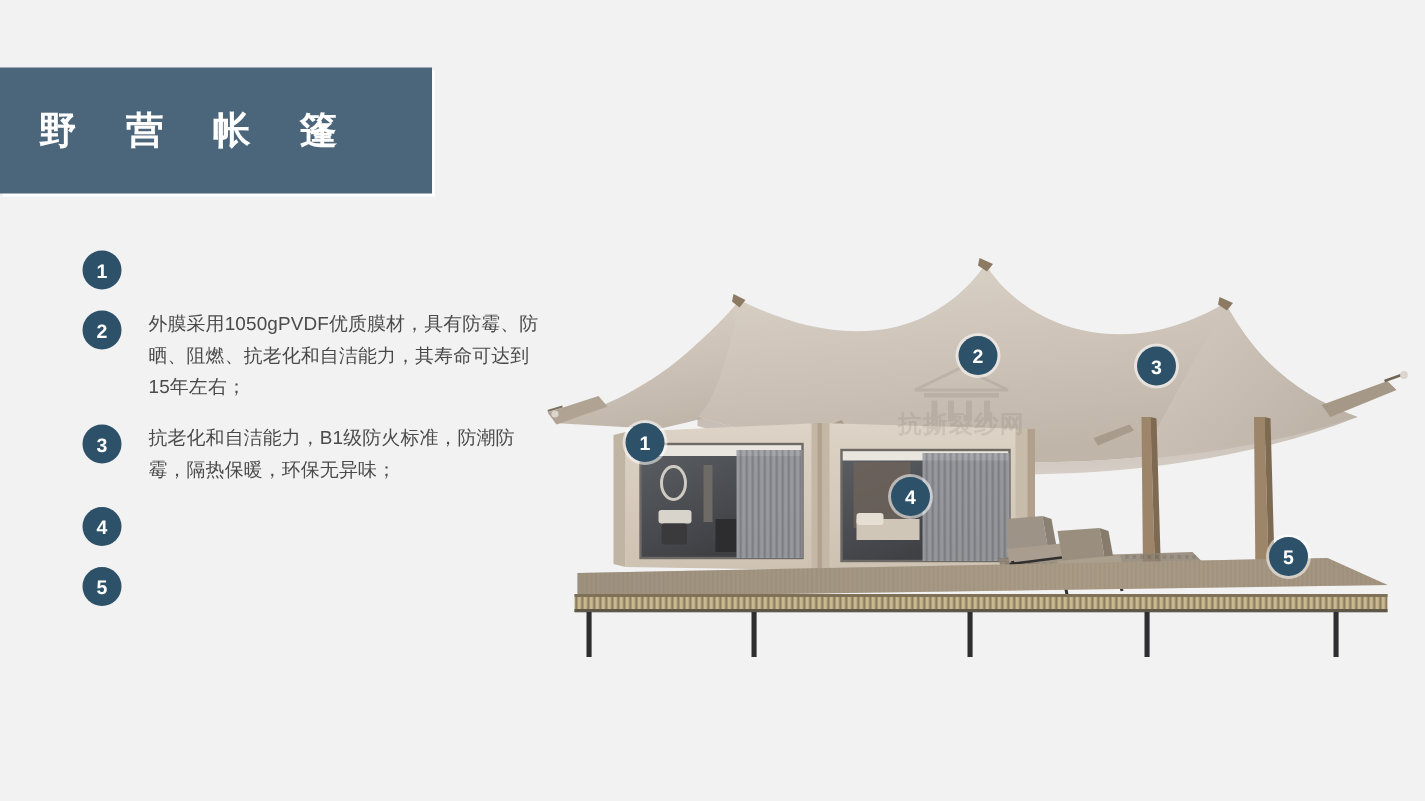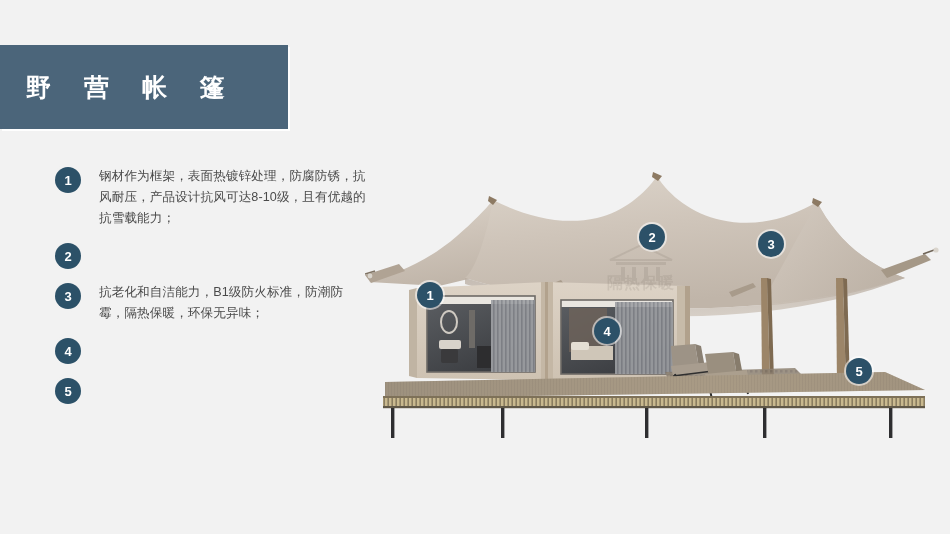--- a/index.html
+++ b/index.html
@@ -143,25 +143,25 @@
 <div id="slide">
 
   <div id="title-block">
     <div id="title-text">野 营 帐 篷</div>
   </div>
 
   <div id="feature-list">
 
     <div class="feature-row">
       <div class="badge">1</div>
-      <div class="feature-text">钢材作为框架，表面热镀锌处理，防腐防锈，抗风耐压，产品设计抗风可达8-10级，且有优越的抗雪载能力；</div>
     </div>
 
     <div class="feature-row">
       <div class="badge">2</div>
+      <div class="feature-text">外膜采用1050gPVDF优质膜材，具有防霉、防晒、阻燃、抗老化和自洁能力，其寿命可达到15年左右；</div>
     </div>
 
     <div class="feature-row">
       <div class="badge">3</div>
       <div class="feature-text">抗老化和自洁能力，B1级防火标准，防潮防霉，隔热保暖，环保无异味；</div>
     </div>
 
     <div class="feature-row">
       <div class="badge">4</div>
     </div>
@@ -332,21 +332,21 @@
 
   <div id="watermark">
     <svg width="130" height="40" viewBox="0 0 130 40" xmlns="http://www.w3.org/2000/svg">
       <path d="M65 2 L96 17 L34 17 Z" fill="none" stroke="#6c6257" stroke-width="2"></path>
       <rect x="40" y="19" width="50" height="3" fill="#6c6257"></rect>
       <rect x="45" y="24" width="4" height="14" fill="#6c6257"></rect>
       <rect x="56" y="24" width="4" height="14" fill="#6c6257"></rect>
       <rect x="68" y="24" width="4" height="14" fill="#6c6257"></rect>
       <rect x="80" y="24" width="4" height="14" fill="#6c6257"></rect>
     </svg>
-    <div id="watermark-text">隔热保暖</div>
+    <div id="watermark-text">抗撕裂纱网</div>
   </div>
 
   <div class="tent-badge" id="tent-badge-1">1</div>
   <div class="tent-badge" id="tent-badge-2">2</div>
   <div class="tent-badge" id="tent-badge-3">3</div>
   <div class="tent-badge" id="tent-badge-4">4</div>
   <div class="tent-badge" id="tent-badge-5">5</div>
 
 </div>
 

